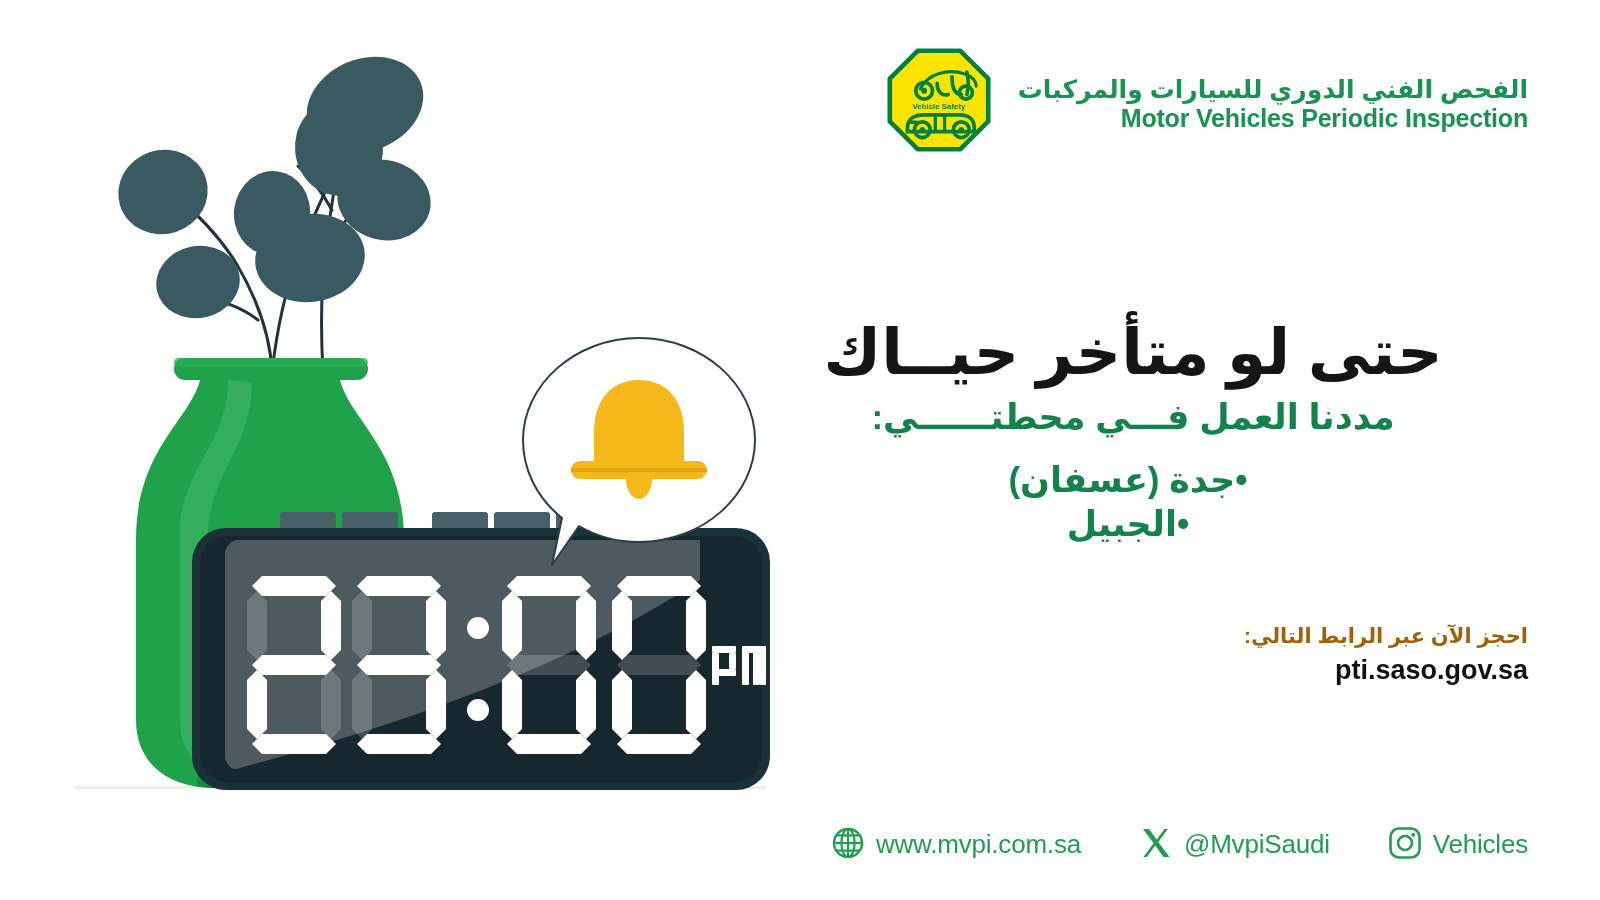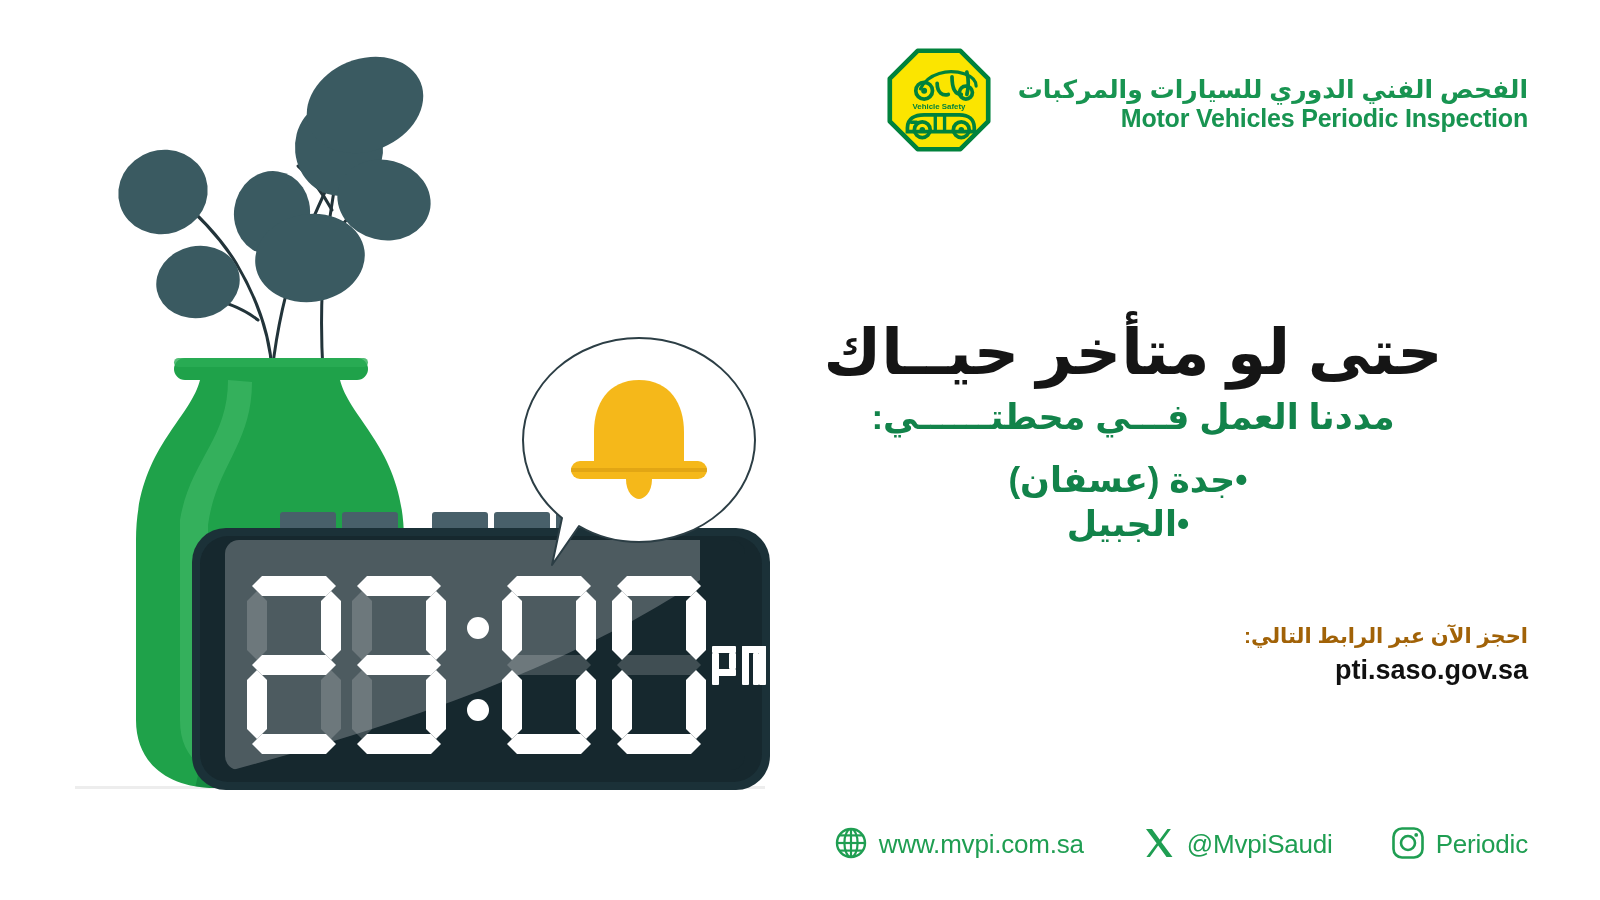--- a/index.html
+++ b/index.html
@@ -352,21 +352,21 @@
   </div>
 
   <div class="social-bar">
 
     <div class="social-item">
       <svg class="social-icon" viewBox="0 0 34 34">
         <rect x="2.5" y="2.5" width="29" height="29" rx="8.5" fill="none" stroke="#1f9e52" stroke-width="2.6"></rect>
         <circle cx="17" cy="17" r="7" fill="none" stroke="#1f9e52" stroke-width="2.6"></circle>
         <circle cx="25.2" cy="8.9" r="1.9" fill="#1f9e52"></circle>
       </svg>
-      <span class="s-label">Periodic</span>
+      <span class="s-label">Vehicles</span>
     </div>
 
     <div class="social-item">
       <svg class="social-icon" viewBox="0 0 34 34">
         <path d="M4 3 L14.6 17.2 L4.4 31 L7.9 31 L16.2 19.6 L24.5 31 L30.5 31 L19.3 15.9 L28.9 3 L25.4 3 L17.7 13.5 L10 3 Z" fill="#1f9e52"></path>
       </svg>
       <span class="s-label">@MvpiSaudi</span>
     </div>
 
     <div class="social-item">

